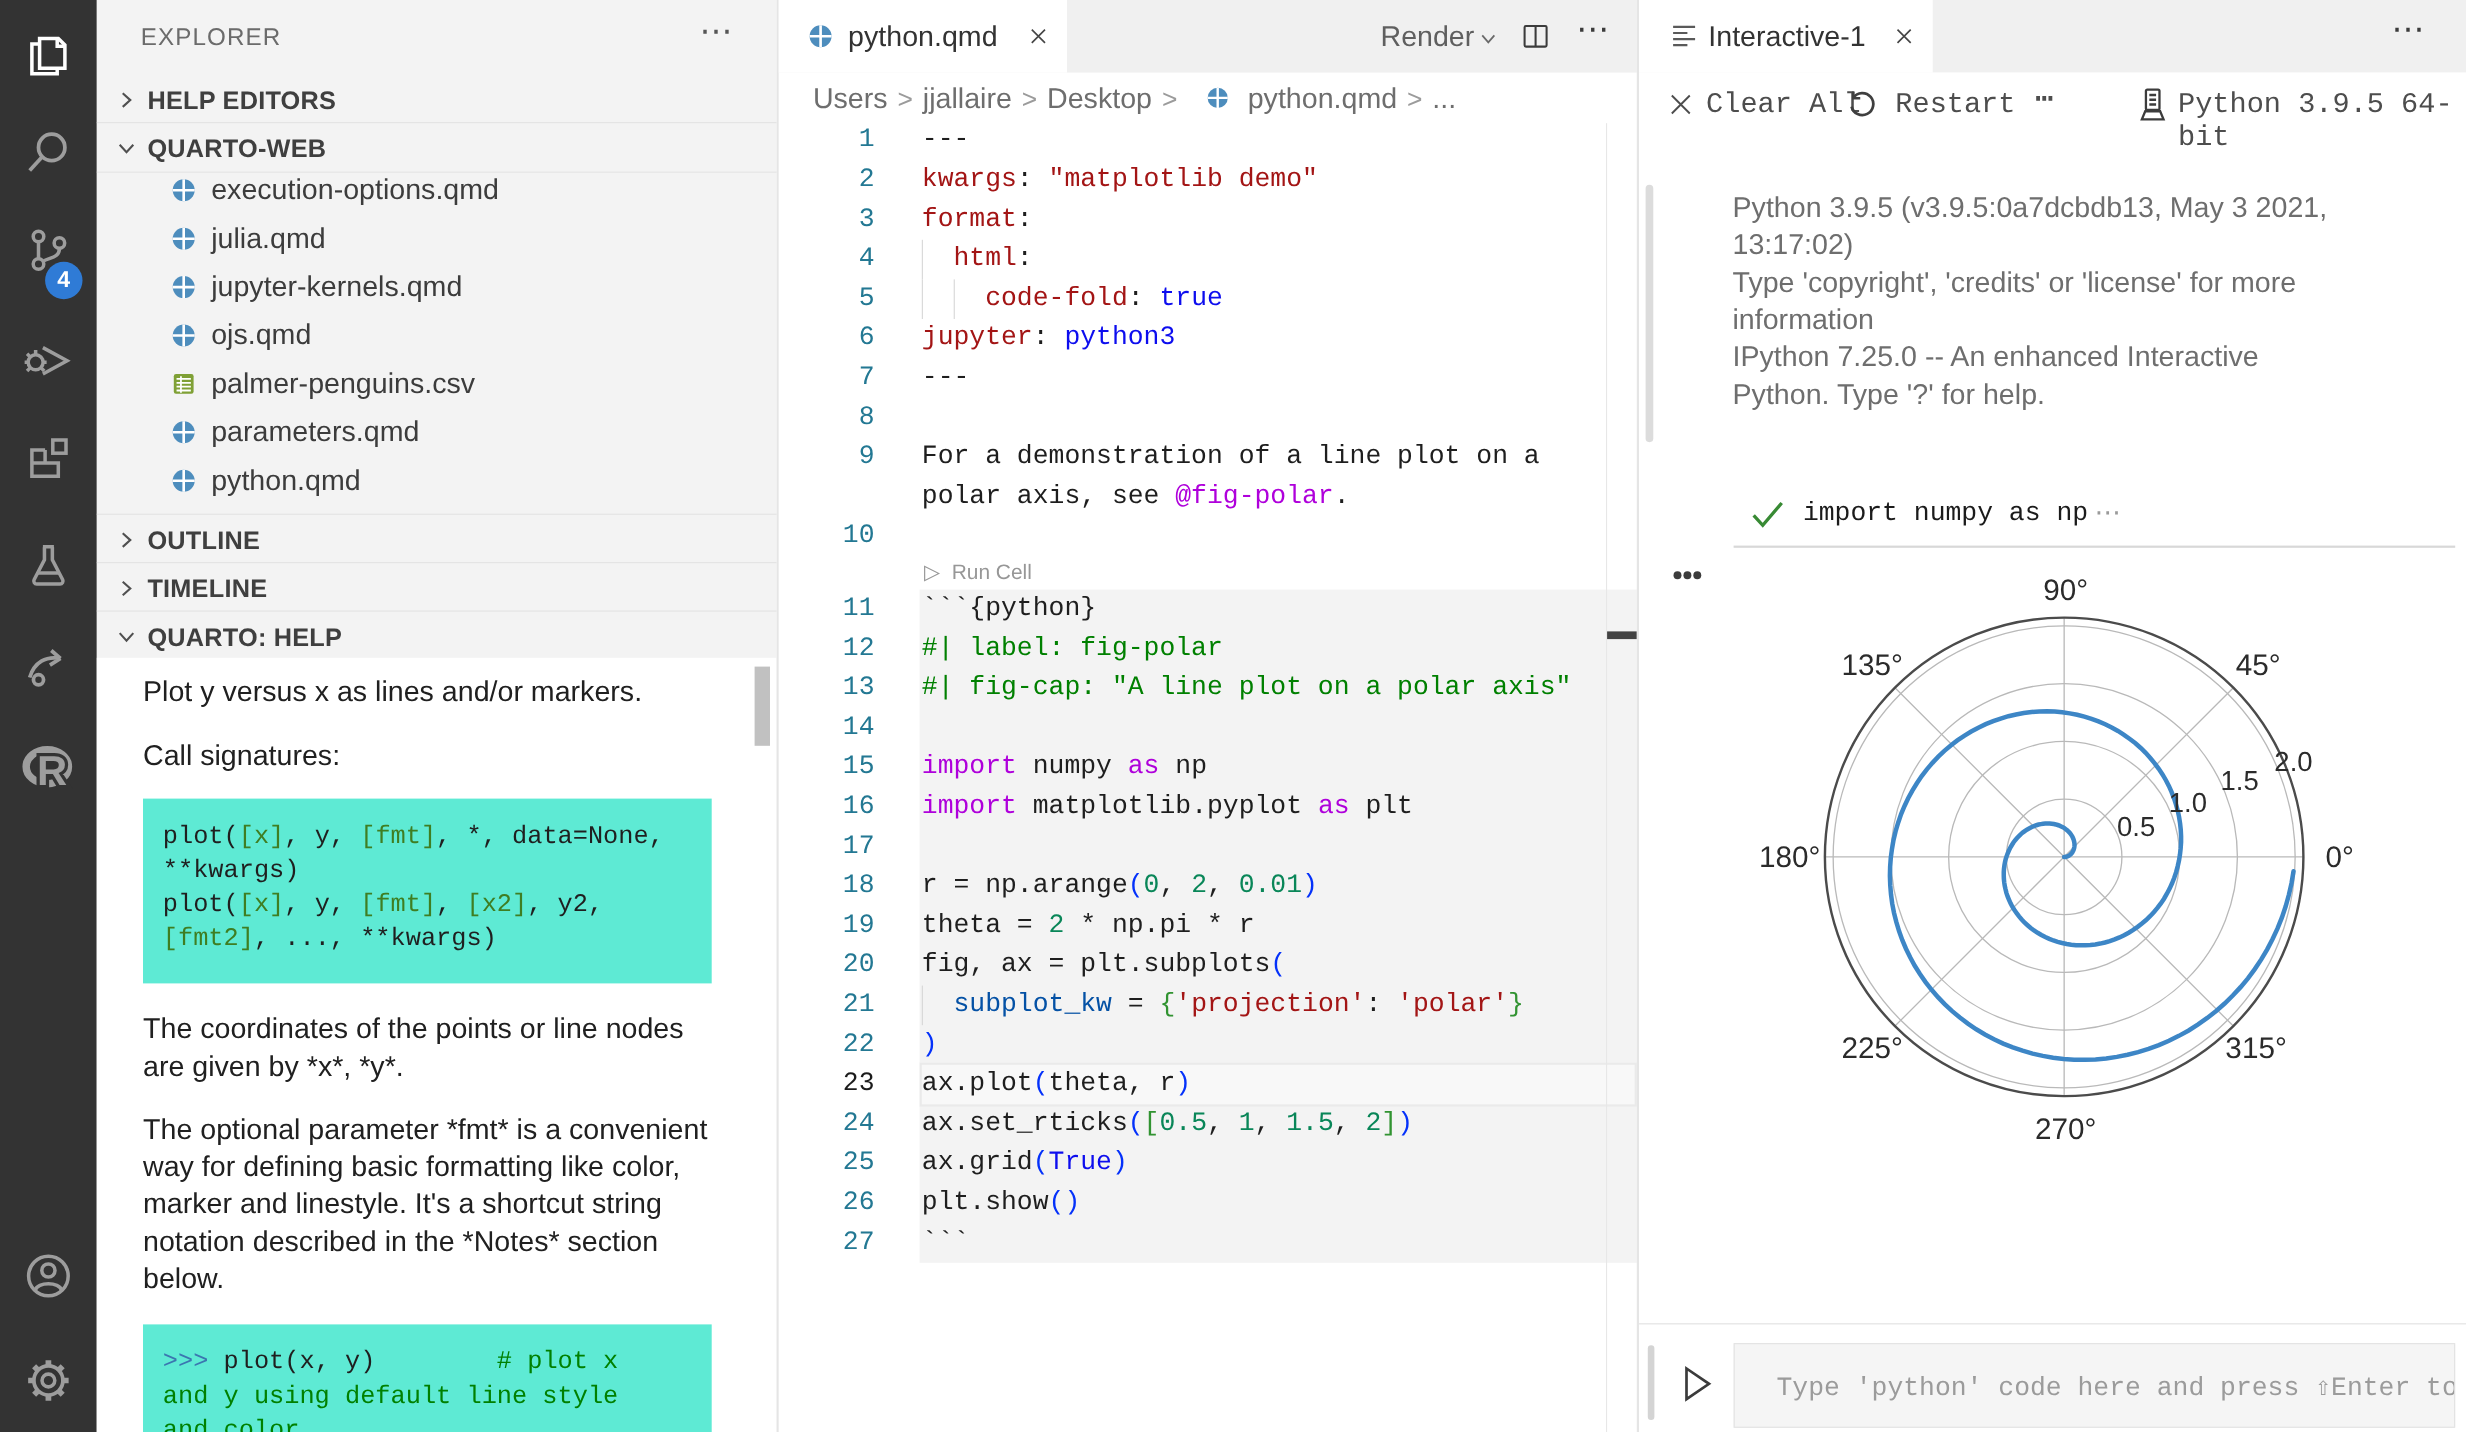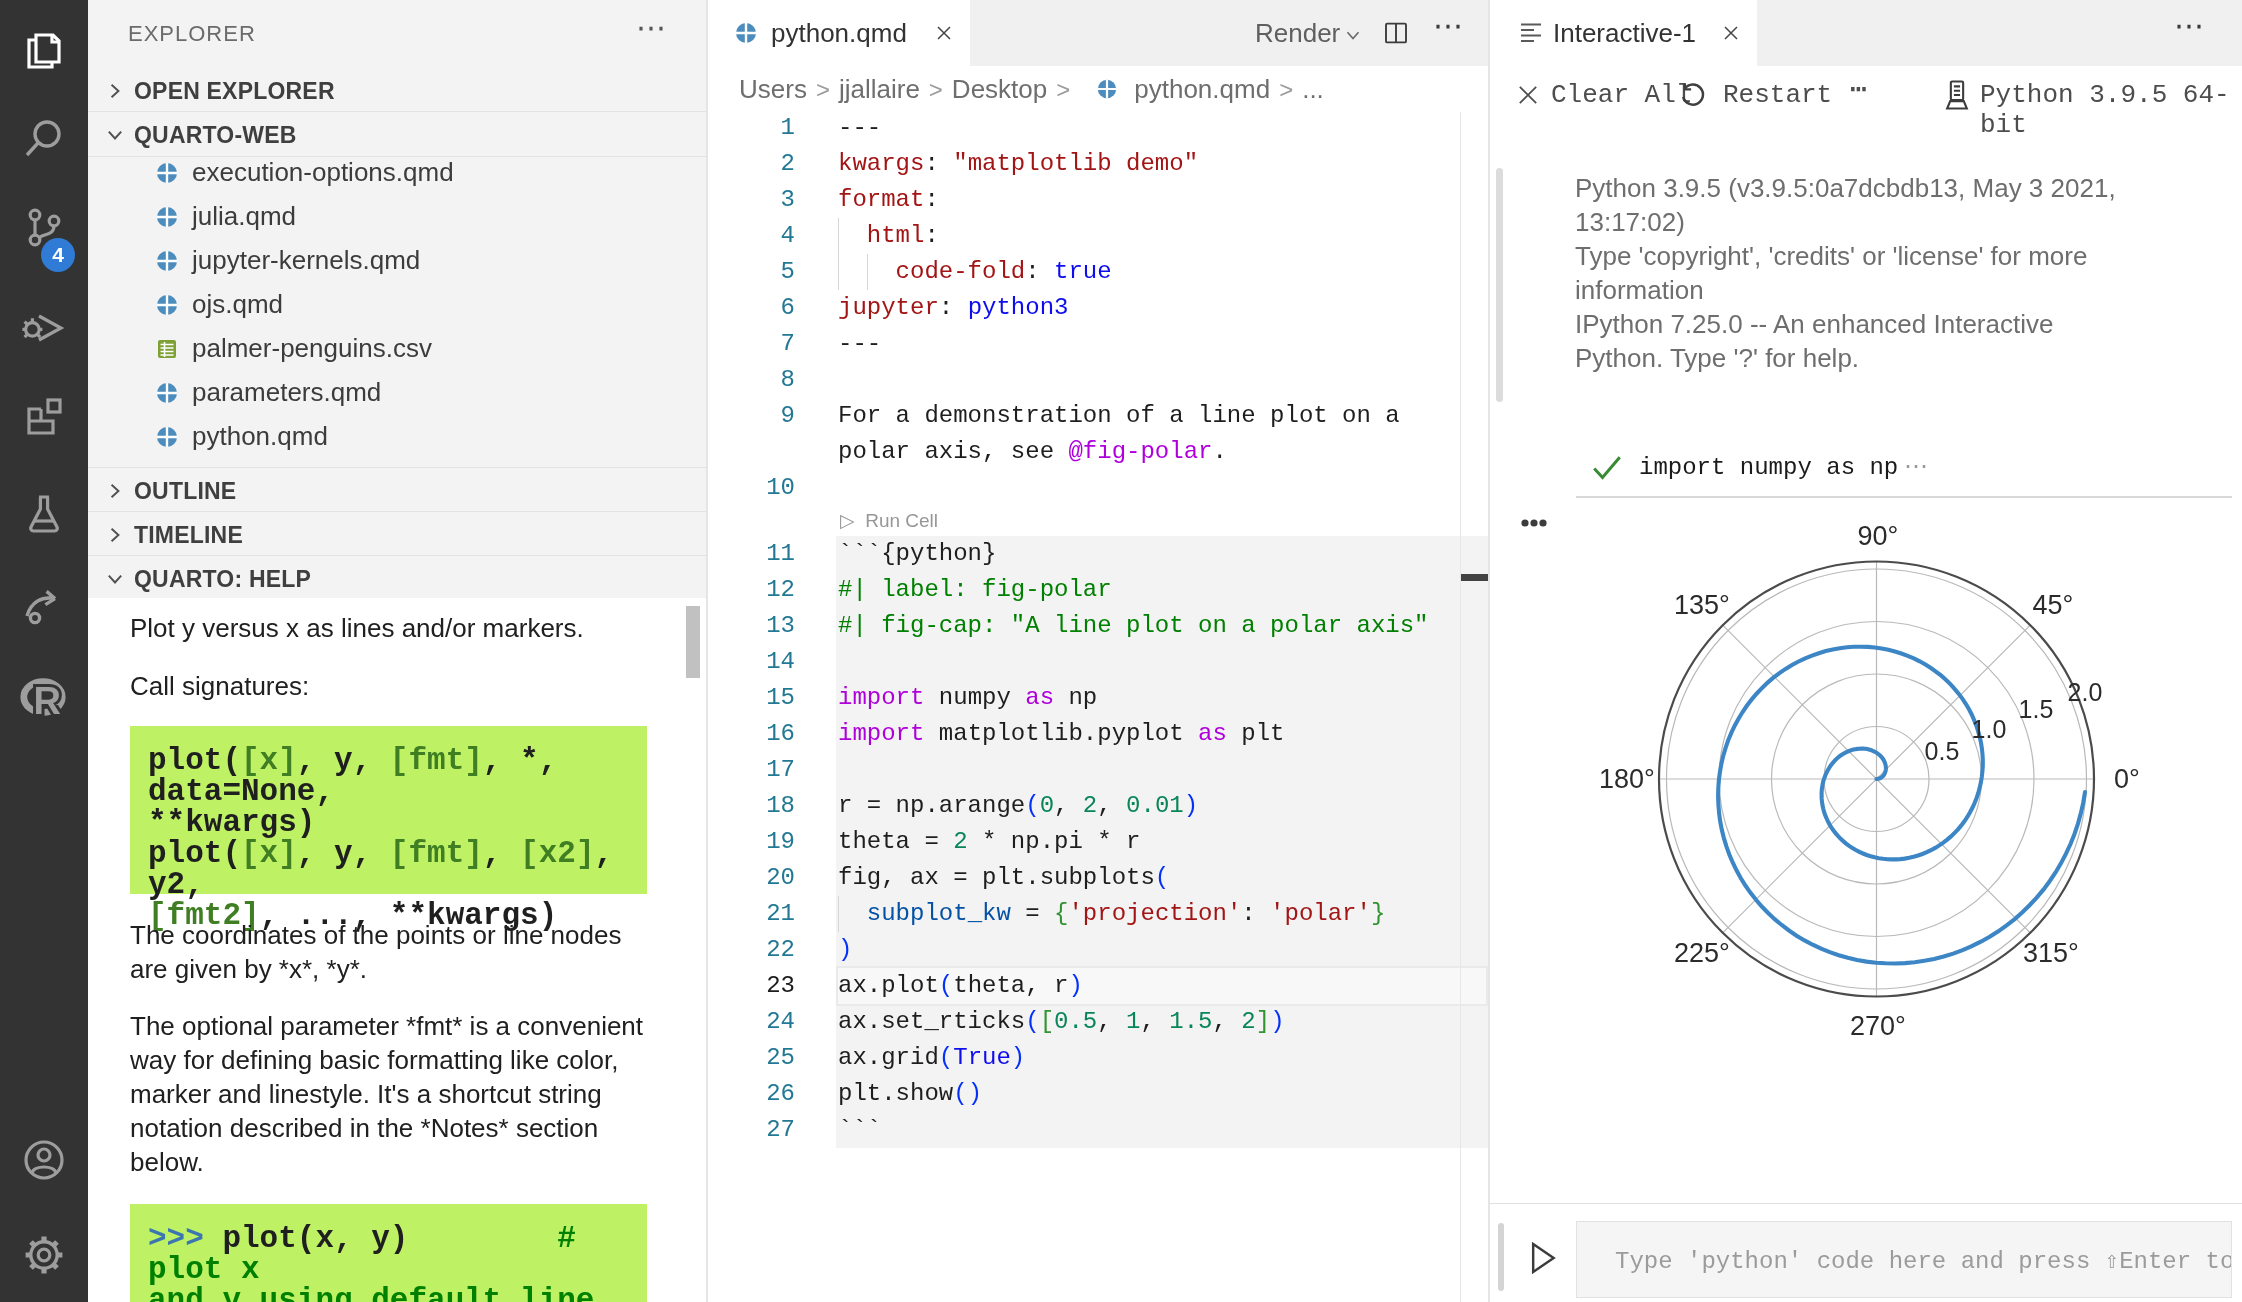--- a/index.html
+++ b/index.html
@@ -11,21 +11,21 @@
 #sidebar{left:88px;top:0;width:618px;height:1302px;background:#f3f3f3;}
 .sechdr{position:absolute;left:46px;width:560px;font-weight:700;font-size:23px;color:#3f3f3f;letter-spacing:.2px;}
 .chev{position:absolute;left:16px;width:22px;height:22px;}
 .trow{position:absolute;left:0;width:618px;height:44px;}
 .ficon{position:absolute;left:67px;top:10px;width:24px;height:24px;}
 .fname{position:absolute;left:104px;top:6px;font-size:26px;color:#3c3c3c;}
 .hline{position:absolute;left:0;width:618px;height:1px;background:#e3e3e3;}
 
 #help{left:88px;top:598px;width:618px;height:704px;background:#ffffff;overflow:hidden;}
 .hp{position:absolute;left:42px;font-size:26px;line-height:34px;color:#202020;}
-.hcode{position:absolute;left:42px;width:517px;background:#bef264;font-family:"Liberation Mono",monospace;font-size:31px;line-height:31px;color:#1f1f1f;padding:19px 0 14px 18px;white-space:pre-wrap;font-weight:bold;}
+.hcode{position:absolute;left:42px;width:517px;background:#5eead4;font-family:"Liberation Mono",monospace;font-size:23px;line-height:31px;color:#1f1f1f;padding:19px 0 14px 18px;white-space:pre-wrap;}
 .grn{color:#3f7e22;}
 
 #edborder1{left:706px;top:0;width:2px;height:1302px;background:#e5e5e5;}
 #editor{left:708px;top:0;width:780px;height:1302px;background:#ffffff;}
 #edtabs{position:absolute;left:0;top:0;width:780px;height:66px;background:#f0f0f0;}
 .tabactive{position:absolute;top:0;height:66px;background:#ffffff;}
 .tabtext{position:absolute;top:18px;font-size:26px;color:#333;}
 #breadcrumb{position:absolute;left:31px;top:74px;font-size:26px;color:#6e6e6e;}
 .bsep{color:#9b9b9b;padding:0 9px;font-size:24px;}
 #codearea{position:absolute;left:0;top:110px;width:780px;height:1192px;font-family:"Liberation Mono",monospace;font-size:24px;}
@@ -105,21 +105,21 @@
       </svg>
 <div class="abs" style="left:41px;top:238px;width:34px;height:34px;border-radius:17px;background:#2f7bd6;color:#fff;font-size:21px;font-weight:700;text-align:center;line-height:34px;">4</div>
 </div>
 
 <div id="sidebar" class="abs">
   <div class="abs" style="left:40px;top:21px;font-size:22px;color:#6b6b6b;letter-spacing:1px;">EXPLORER</div>
   <div class="abs" style="left:548px;top:10px;font-size:30px;color:#555;letter-spacing:2px;">⋯</div>
   <svg class="chev" style="top:80px" viewBox="0 0 16 16" fill="none" stroke="#505050" stroke-width="1.4">
         <path d="M5.5 3.5 L10.5 8 L5.5 12.5"></path>
       </svg>
-  <div class="sechdr" style="top:78px">OPEN EXPLORER</div>
+  <div class="sechdr" style="top:78px">HELP EDITORS</div>
   <div class="hline" style="top:111px"></div>
   <svg class="chev" style="top:124px" viewBox="0 0 16 16" fill="none" stroke="#505050" stroke-width="1.4">
         <path d="M3.5 5.5 L8 10.5 L12.5 5.5"></path>
       </svg>
   <div class="sechdr" style="top:122px">QUARTO-WEB</div>
   <div class="hline" style="top:156px"></div>
 
   <div class="trow" style="top:151px">
         <svg class="ficon" viewBox="0 0 24 24">
           <circle cx="12" cy="12" r="10" fill="#4d8dbd"></circle>

